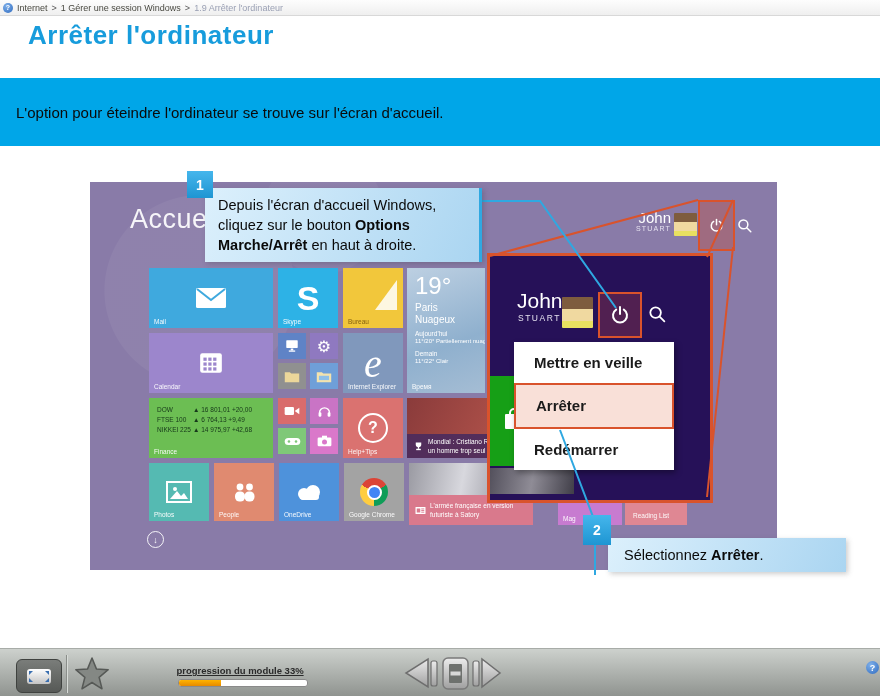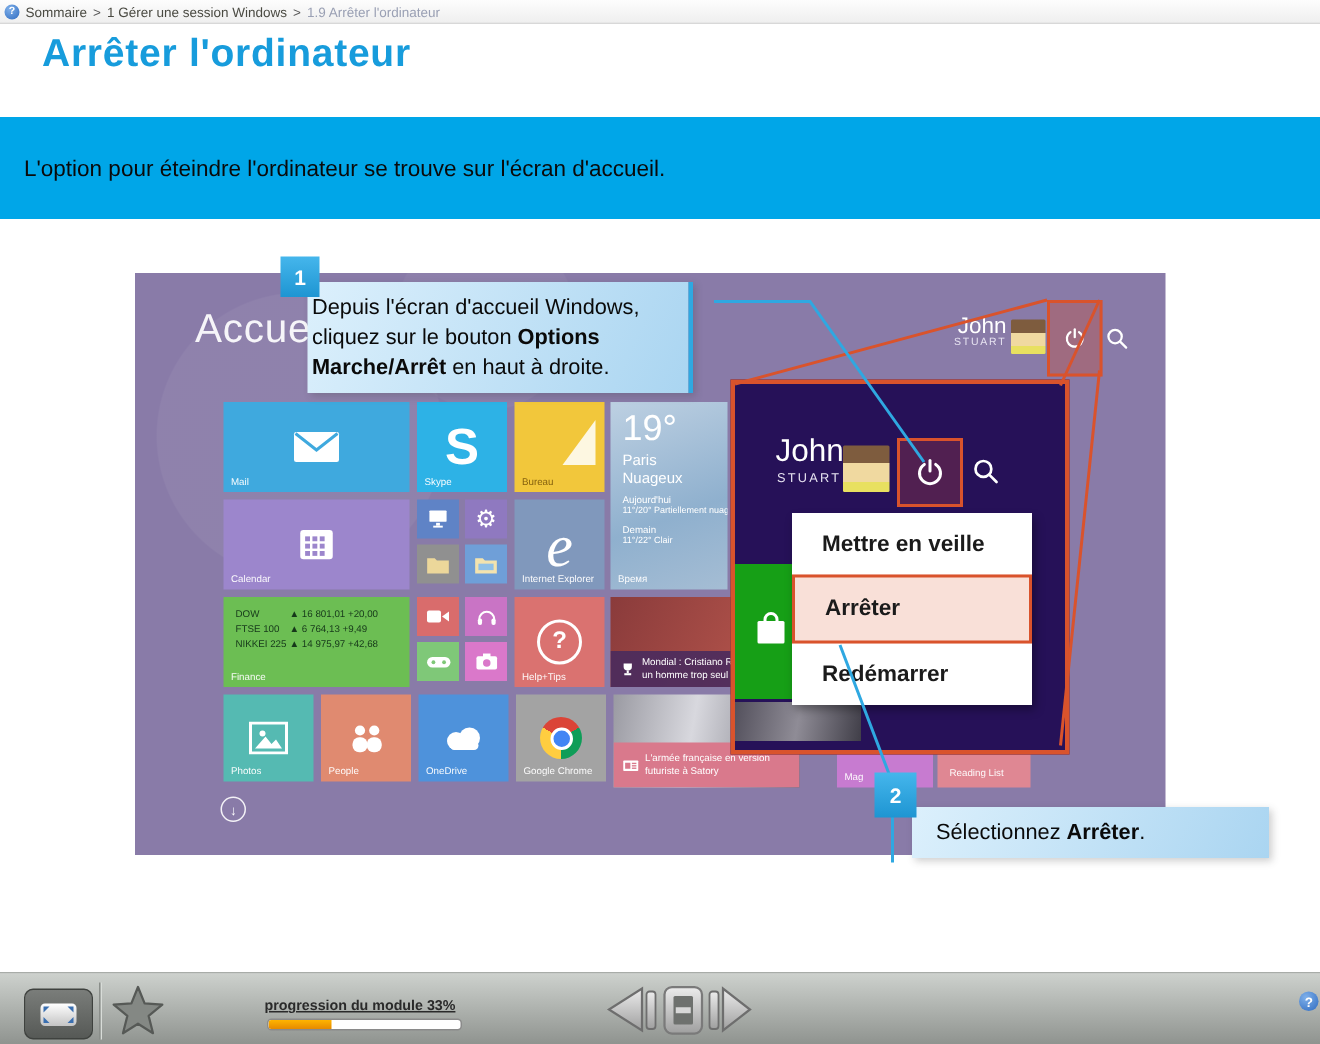--- a/index.html
+++ b/index.html
@@ -37,52 +37,52 @@
   .tile{position:absolute;overflow:hidden;}
   .tlabel{position:absolute;left:5px;bottom:3px;font-size:6.5px;color:rgba(255,255,255,.95);}
   .tcenter{position:absolute;inset:0;display:flex;align-items:center;justify-content:center;}
 
   
   #panel{left:397px;top:71px;width:220px;height:244px;background:#261158;border:3px solid #d9532c;z-index:3;}
   #panel .fn{position:absolute;left:27px;top:34px;font-size:21px;font-weight:300;color:#fff;line-height:1;}
   #panel .ln{position:absolute;left:28px;top:57px;font-size:8.5px;letter-spacing:1.5px;color:#e6e2f0;}
   .pwr-big{left:108px;top:36px;width:40px;height:42px;background:#512051;border:2px solid #d9532c;
            display:flex;align-items:center;justify-content:center;}
-  .menu{left:38px;top:86px;width:160px;height:128px;background:#fff;box-shadow:2px 3px 6px rgba(0,0,0,.35);
+  .menu{left:24px;top:86px;width:160px;height:128px;background:#fff;box-shadow:2px 3px 6px rgba(0,0,0,.35);
         display:flex;flex-direction:column;z-index:2;}
   .mitem{flex:1;display:flex;align-items:center;padding-left:20px;font-size:15px;font-weight:700;color:#1b1b1b;}
   .mitem.hot{background:#f9e0d8;border:2px solid #d9532c;}
 
   
   .badge{width:26px;height:27px;background:linear-gradient(#45b6ec,#1e95d2);color:#fff;font-weight:bold;font-size:14px;
          display:flex;align-items:center;justify-content:center;z-index:7;}
   .callout{background:linear-gradient(115deg,#dcf0fc,#aad5f1);box-shadow:2px 2px 5px rgba(60,60,60,.25);
            font-size:14.5px;color:#0a0a0a;line-height:1.38;z-index:6;}
-  #callout1{left:205px;top:188px;width:248px;padding:7px 3px;border-right:3px solid #2fa8e1;}
+  #callout1{left:205px;top:188px;width:248px;padding:7px 13px;border-right:3px solid #2fa8e1;}
   #callout2{left:608px;top:538px;width:222px;padding:7px 0 7px 16px;}
 
   
   .footer{left:0;top:648px;width:880px;height:48px;background:linear-gradient(#cdd1cd,#8e928e);border-top:1px solid #a8aca8;}
   .fsbtn{left:16px;top:10px;width:44px;height:32px;border-radius:6px;border:1px solid #3f423f;
          background:linear-gradient(#7a7d7a,#565956);display:flex;align-items:center;justify-content:center;}
   .fsbtn .scr{width:24px;height:15px;border-radius:3px;background:linear-gradient(#ffffff,#c4c4c4);position:relative;}
   .vsep{left:66px;top:6px;width:1px;height:38px;background:#8a8e8a;box-shadow:1px 0 0 #d8dcd8;}
   .prog-label{left:150px;top:16px;width:180px;text-align:center;font-size:9.5px;font-weight:bold;color:#2a2a2a;text-decoration:underline;}
   .prog-bar{left:178px;top:30px;width:128px;height:6px;background:#fff;border:1px solid #8a8a8a;border-radius:3px;overflow:hidden;}
   .prog-fill{height:100%;background:linear-gradient(#ffb400,#e68a00);}
   .help-ico{left:866px;top:12px;width:13px;height:13px;border-radius:50%;background:radial-gradient(circle at 35% 30%,#7fb0ea,#2f6bc0);
             color:#fff;font-size:9px;font-weight:bold;display:flex;align-items:center;justify-content:center;}
   svg{display:block;}
 </style>
 </head>
 <body>
 
 <div class="abs crumbbar">
   <span class="crumb-help">?</span>
-  <span>Sommaire</span>
+  <span>Internet</span>
   <span class="crumb-sep">&gt;</span>
   <span>1 Gérer une session Windows</span>
   <span class="crumb-sep">&gt;</span>
   <span class="crumb-last">1.9 Arrêter l'ordinateur</span>
 </div>
 
 <div class="abs title">Arrêter l'ordinateur</div>
 <div class="abs banner">
   <span>L'option pour éteindre l'ordinateur se trouve sur l'écran d'accueil.</span>
 </div>

